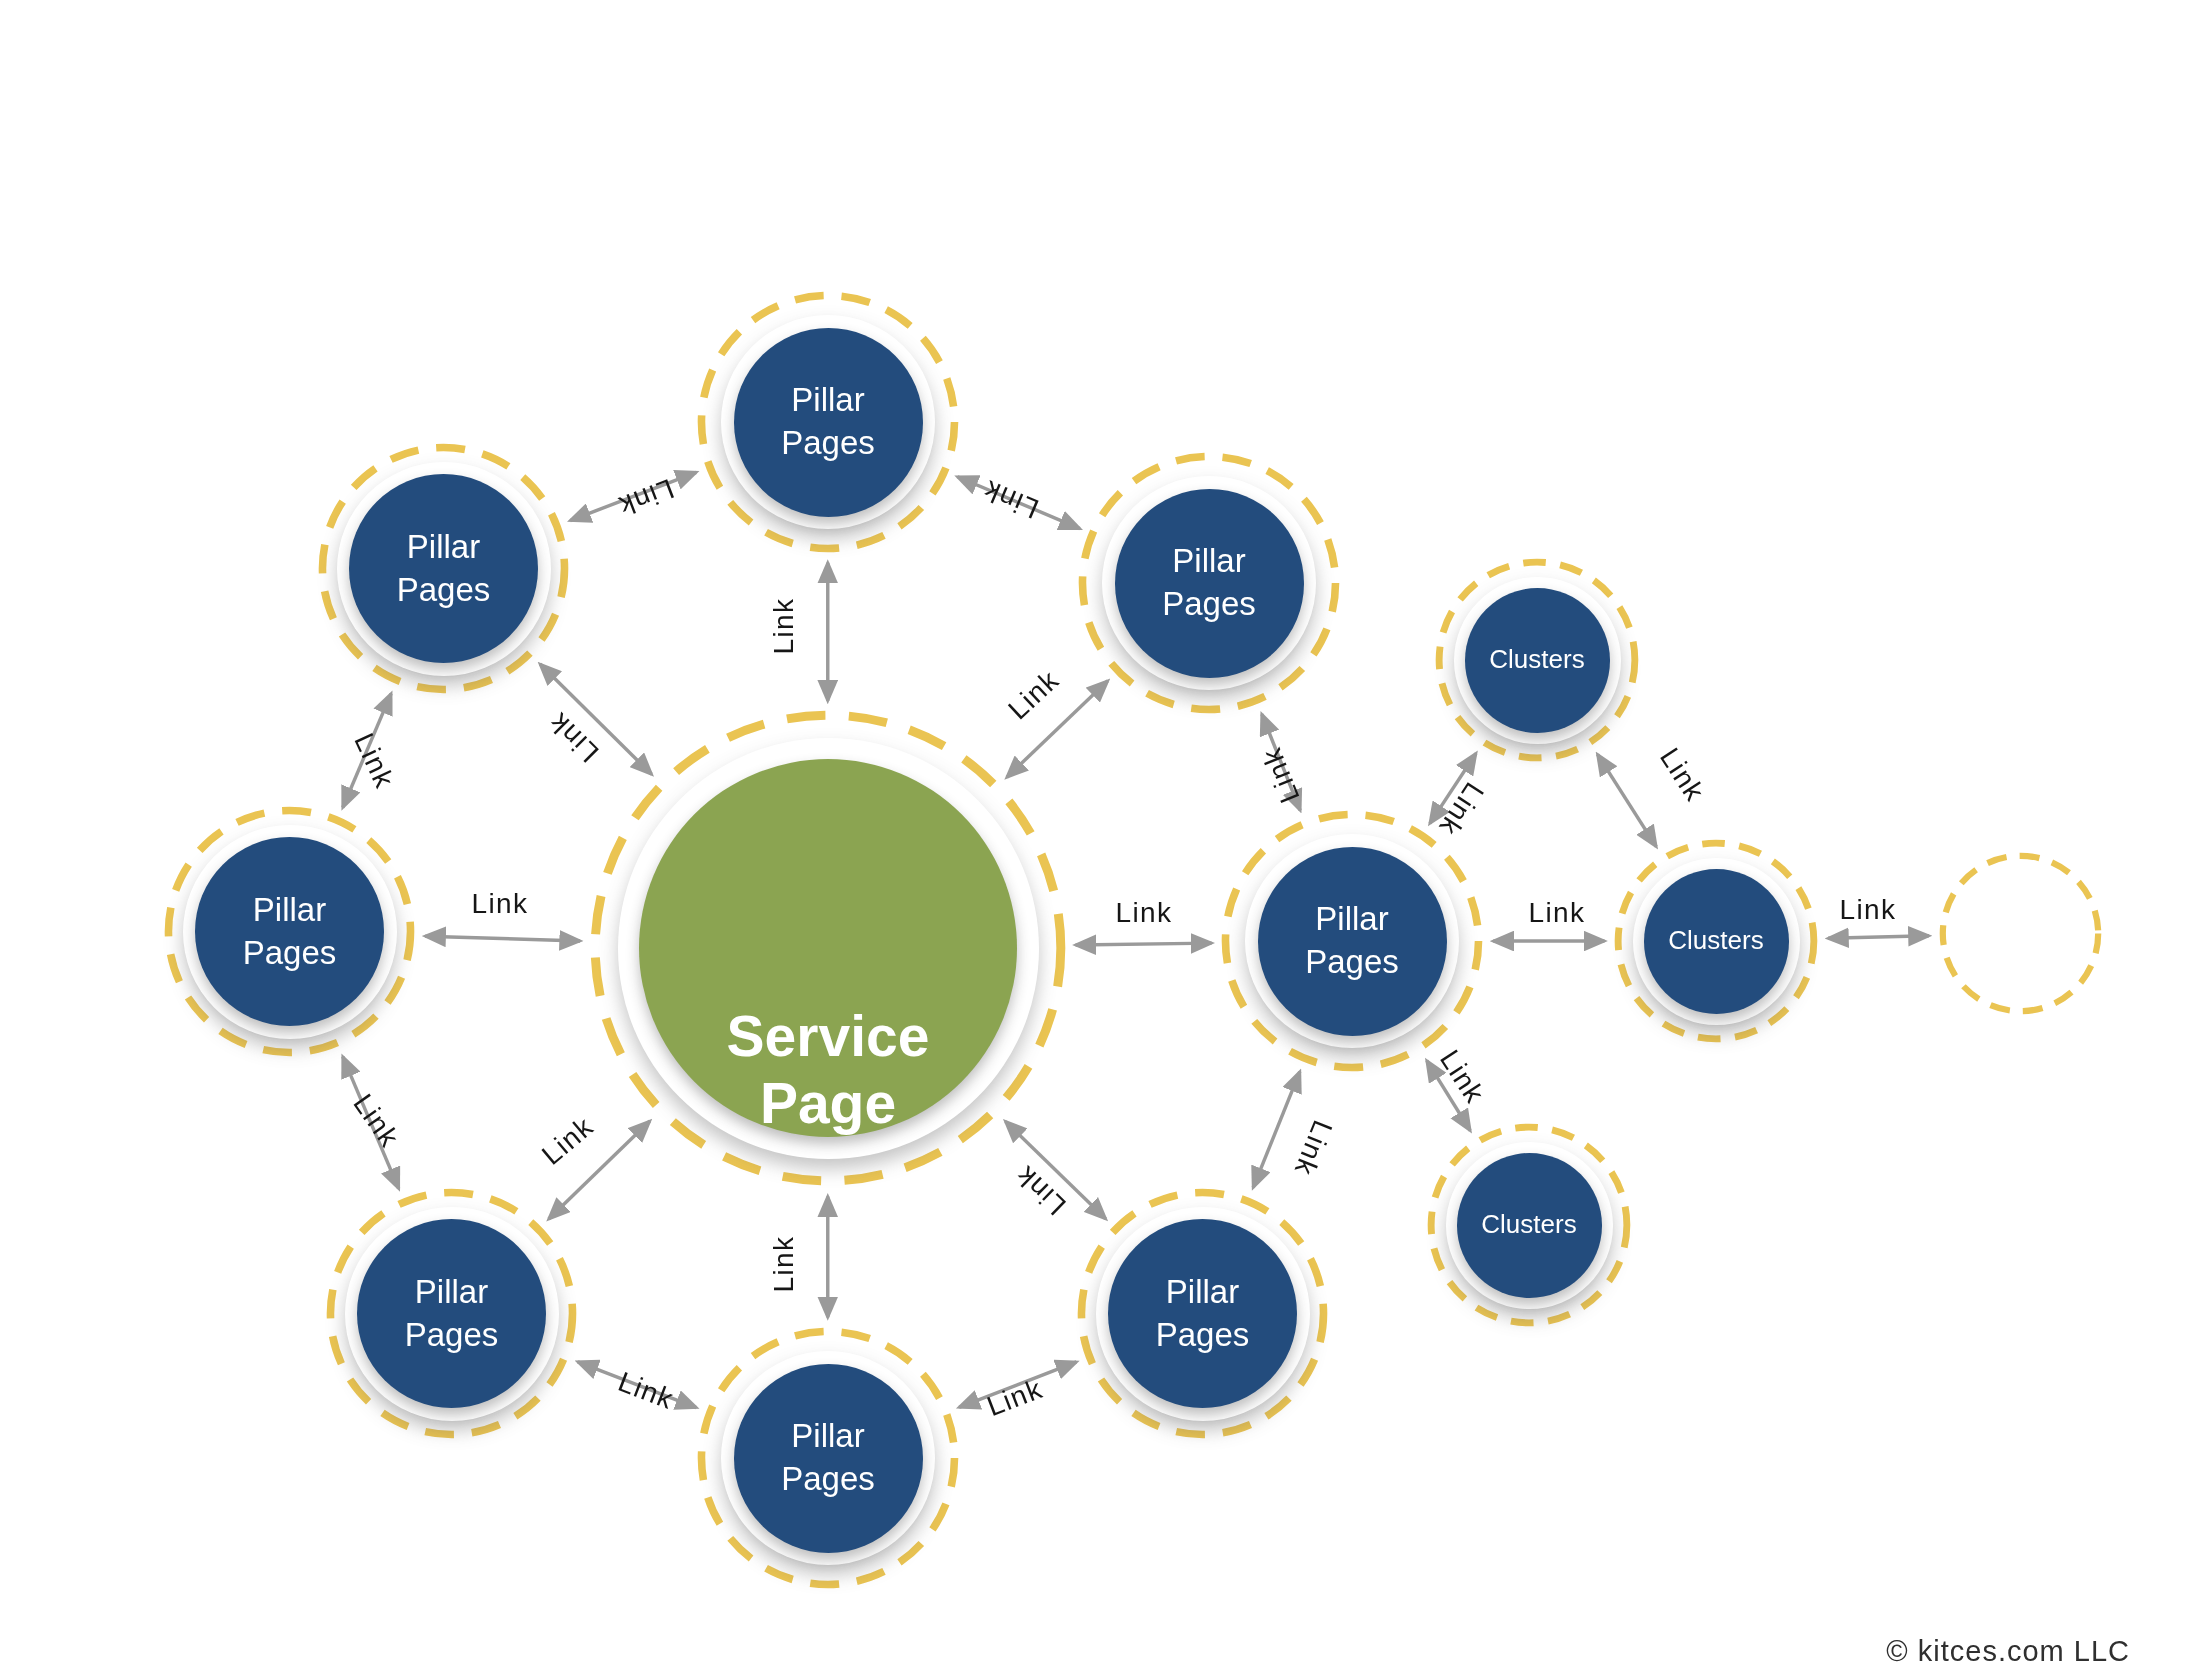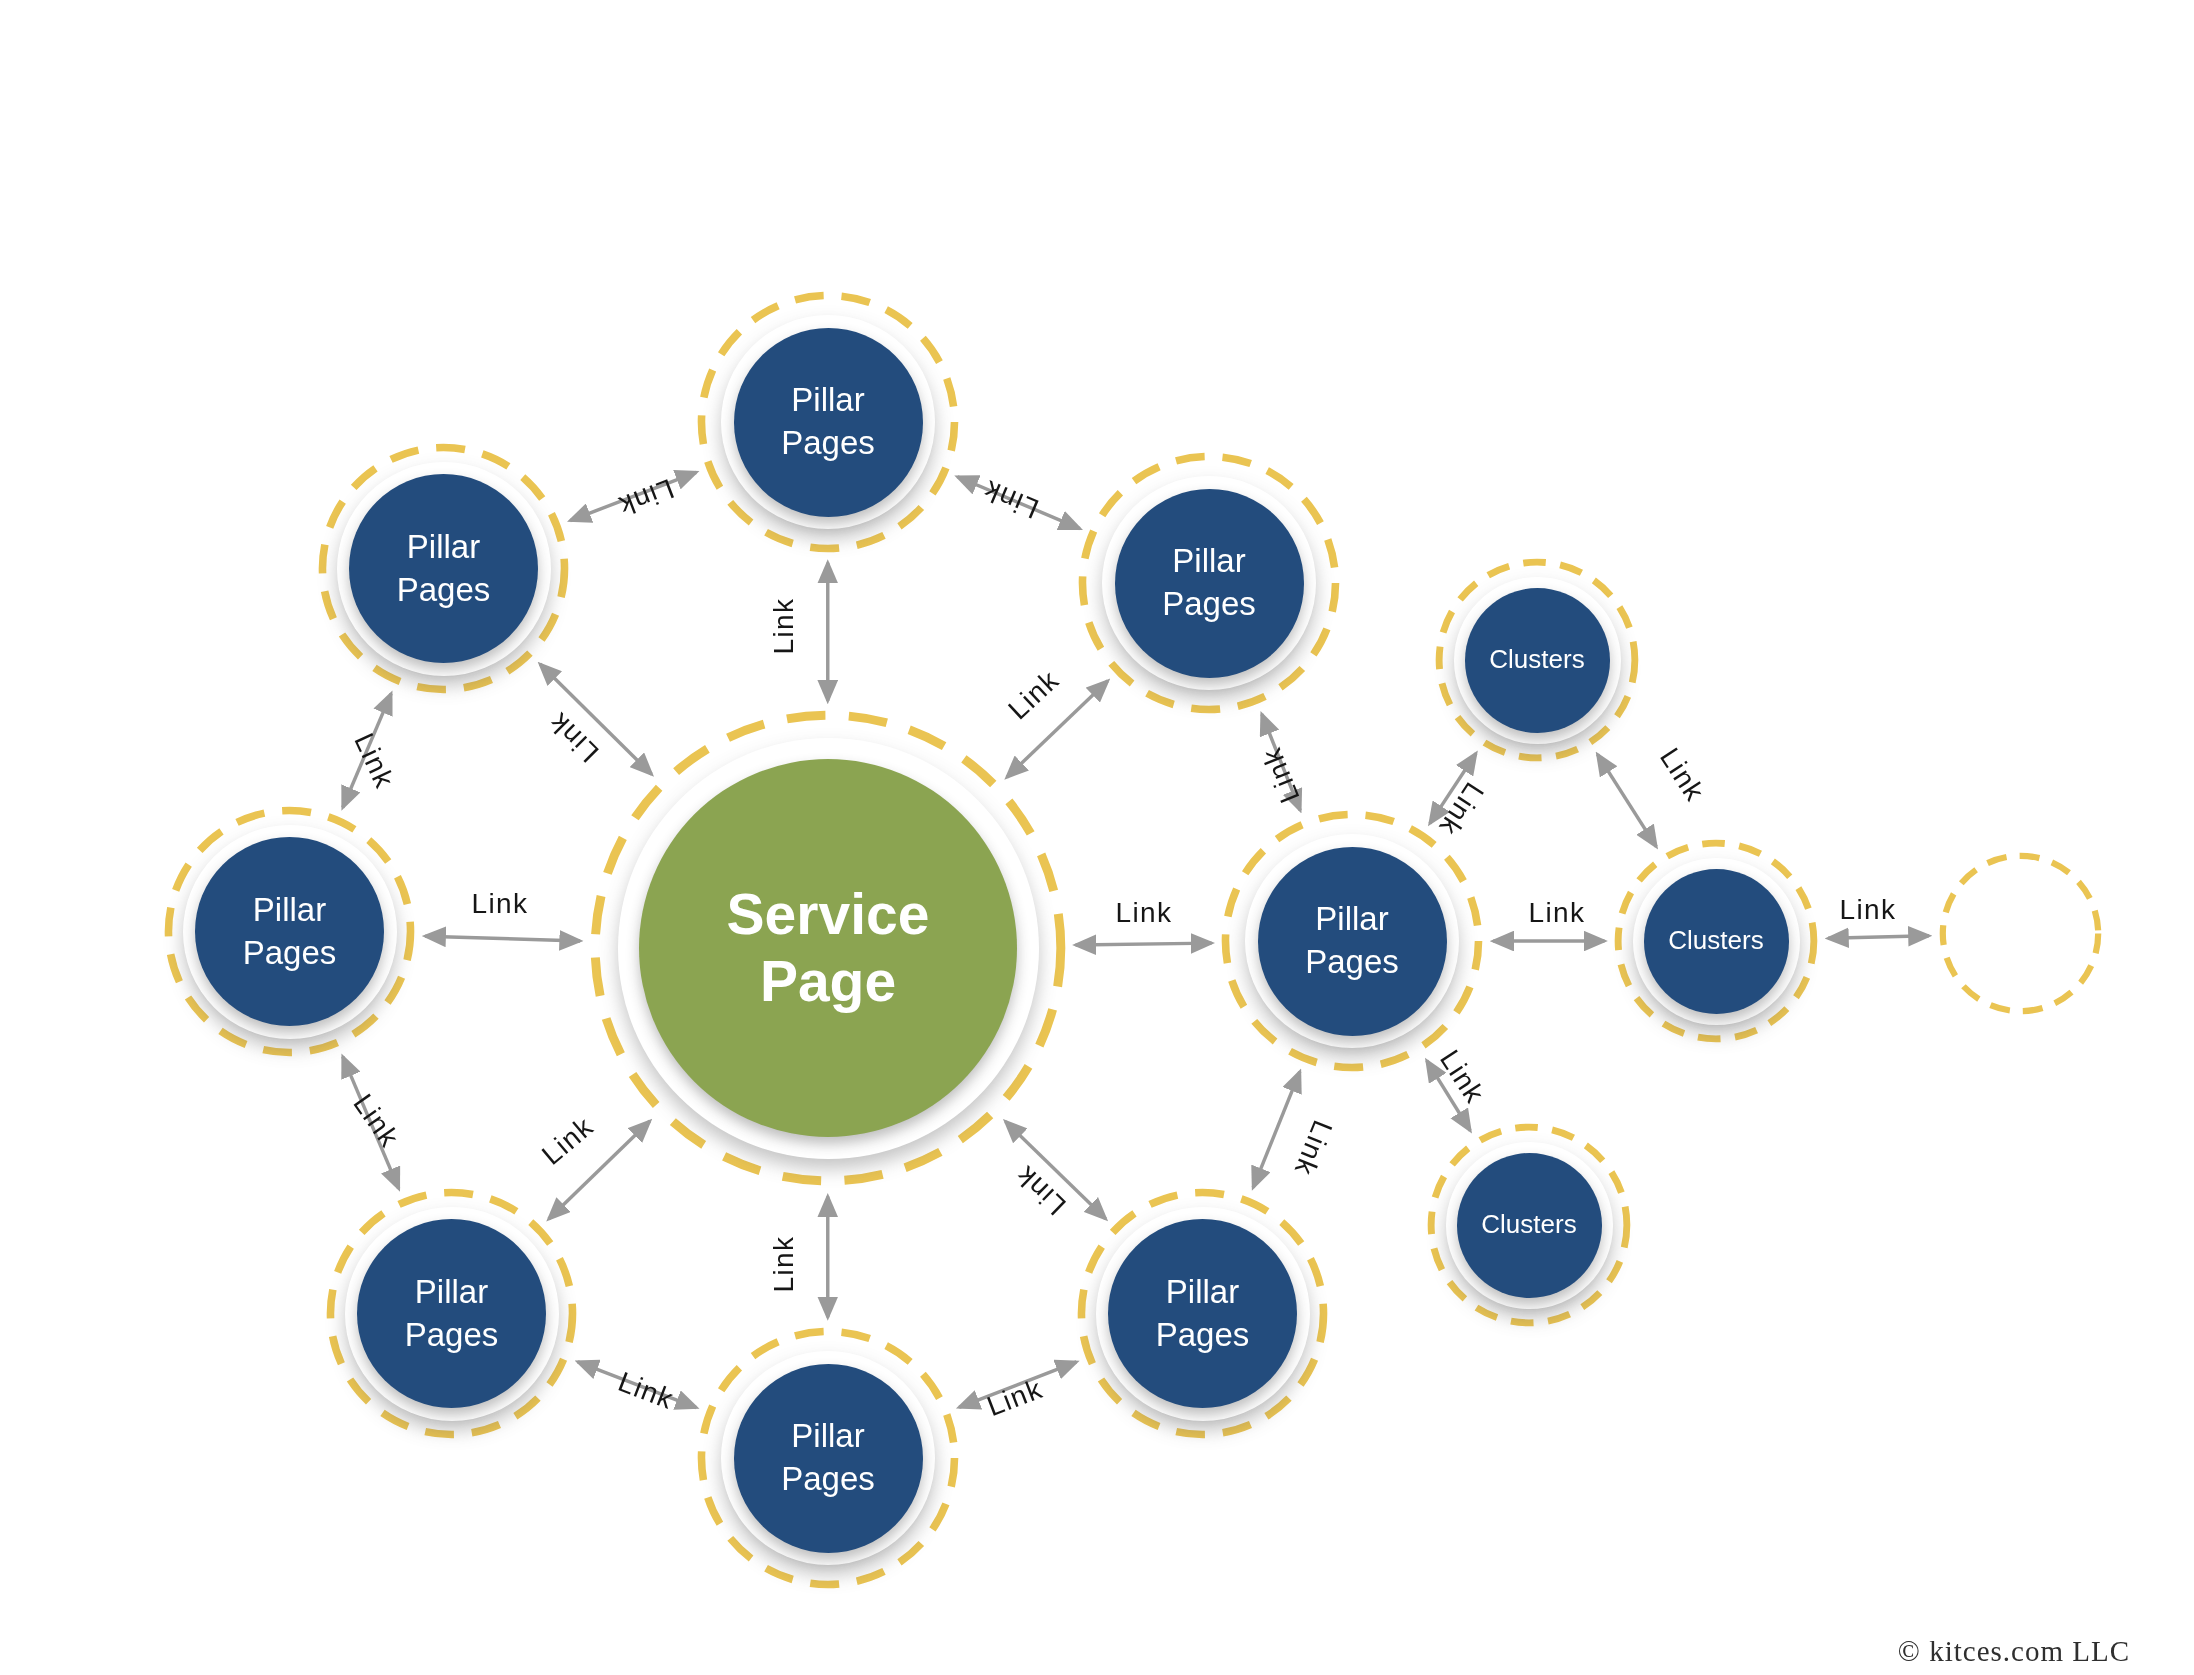--- a/index.html
+++ b/index.html
@@ -42,21 +42,21 @@
     border-radius: 50%;
     box-shadow: 0 9.7px 18px rgba(90,90,90,0.35);
   }
   .node .core {
     display: flex; align-items: center; justify-content: center;
     border-radius: 50%;
     text-align: center;
     color: #ffffff;
     box-shadow: 0 7px 12.4px rgba(40,40,40,0.30);
   }
-  .node.service .core { background: var(--service-green, #8BA451); font-size: 57px; font-weight: 700; line-height: 1.18; }
+  .node.service .core { background: var(--service-green, #8BA451); font-size: 57px; font-weight: 700; line-height: 1.18; align-items: flex-end; }
   .node.service .core span { max-width: 297px; }
   .node.pillar .core { background: var(--pillar-blue, #234C7D); font-size: 33px; font-weight: 400; line-height: 1.3; }
   .node.pillar .core span { max-width: 159px; }
   .node.cluster .core { background: var(--pillar-blue, #234C7D); font-size: 26px; font-weight: 400; line-height: 1.3; }
   .node.cluster .core span { max-width: 138px; }
   .node.sub .core { background: var(--pillar-blue, #234C7D); font-size: 23px; font-weight: 400; line-height: 1.3; }
   .node.sub .core span { max-width: 107px; }
   .link-label {
     position: absolute;
     font-size: 28px;
@@ -65,21 +65,20 @@
     white-space: nowrap;
     transform: translate(-50%, -50%) rotate(var(--rot, 0deg));
   }
   .copyright {
     position: absolute;
     right: 64px;
     bottom: 7px;
     font-size: 29px;
     letter-spacing: 1px;
     color: #2F2F2F;
-    font-family: Liberation Serif, serif;
   }
 </style>
 </head>
 <body>
 
 <div class="stage">
   <svg id="arrow-layer" xmlns="http://www.w3.org/2000/svg" viewBox="0 0 3178 2426" width="2194" height="1675">
     <defs>
       <marker id="ah" markerWidth="7" markerHeight="6" refX="6" refY="3" orient="auto-start-reverse" markerUnits="strokeWidth">
         <path d="M0,0 L7,3 L0,6 z" fill="#9A9A9A"></path>

